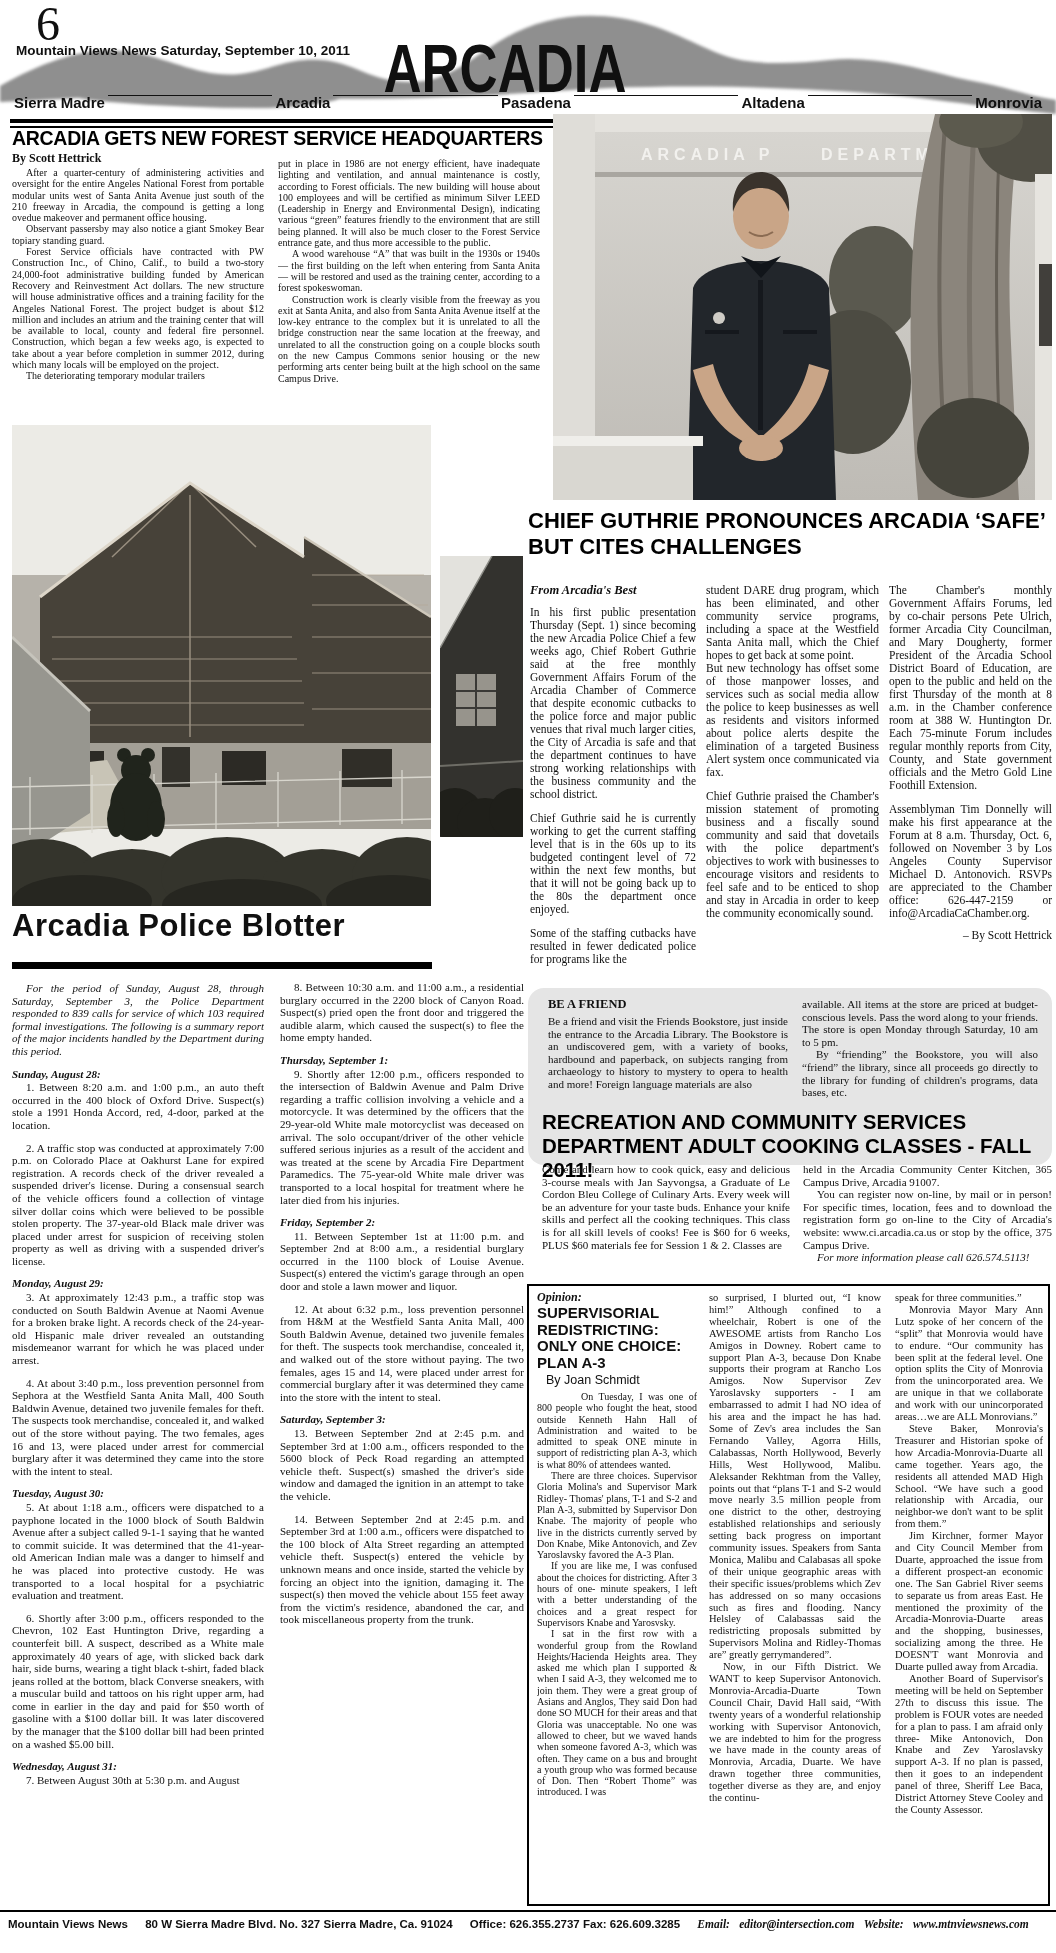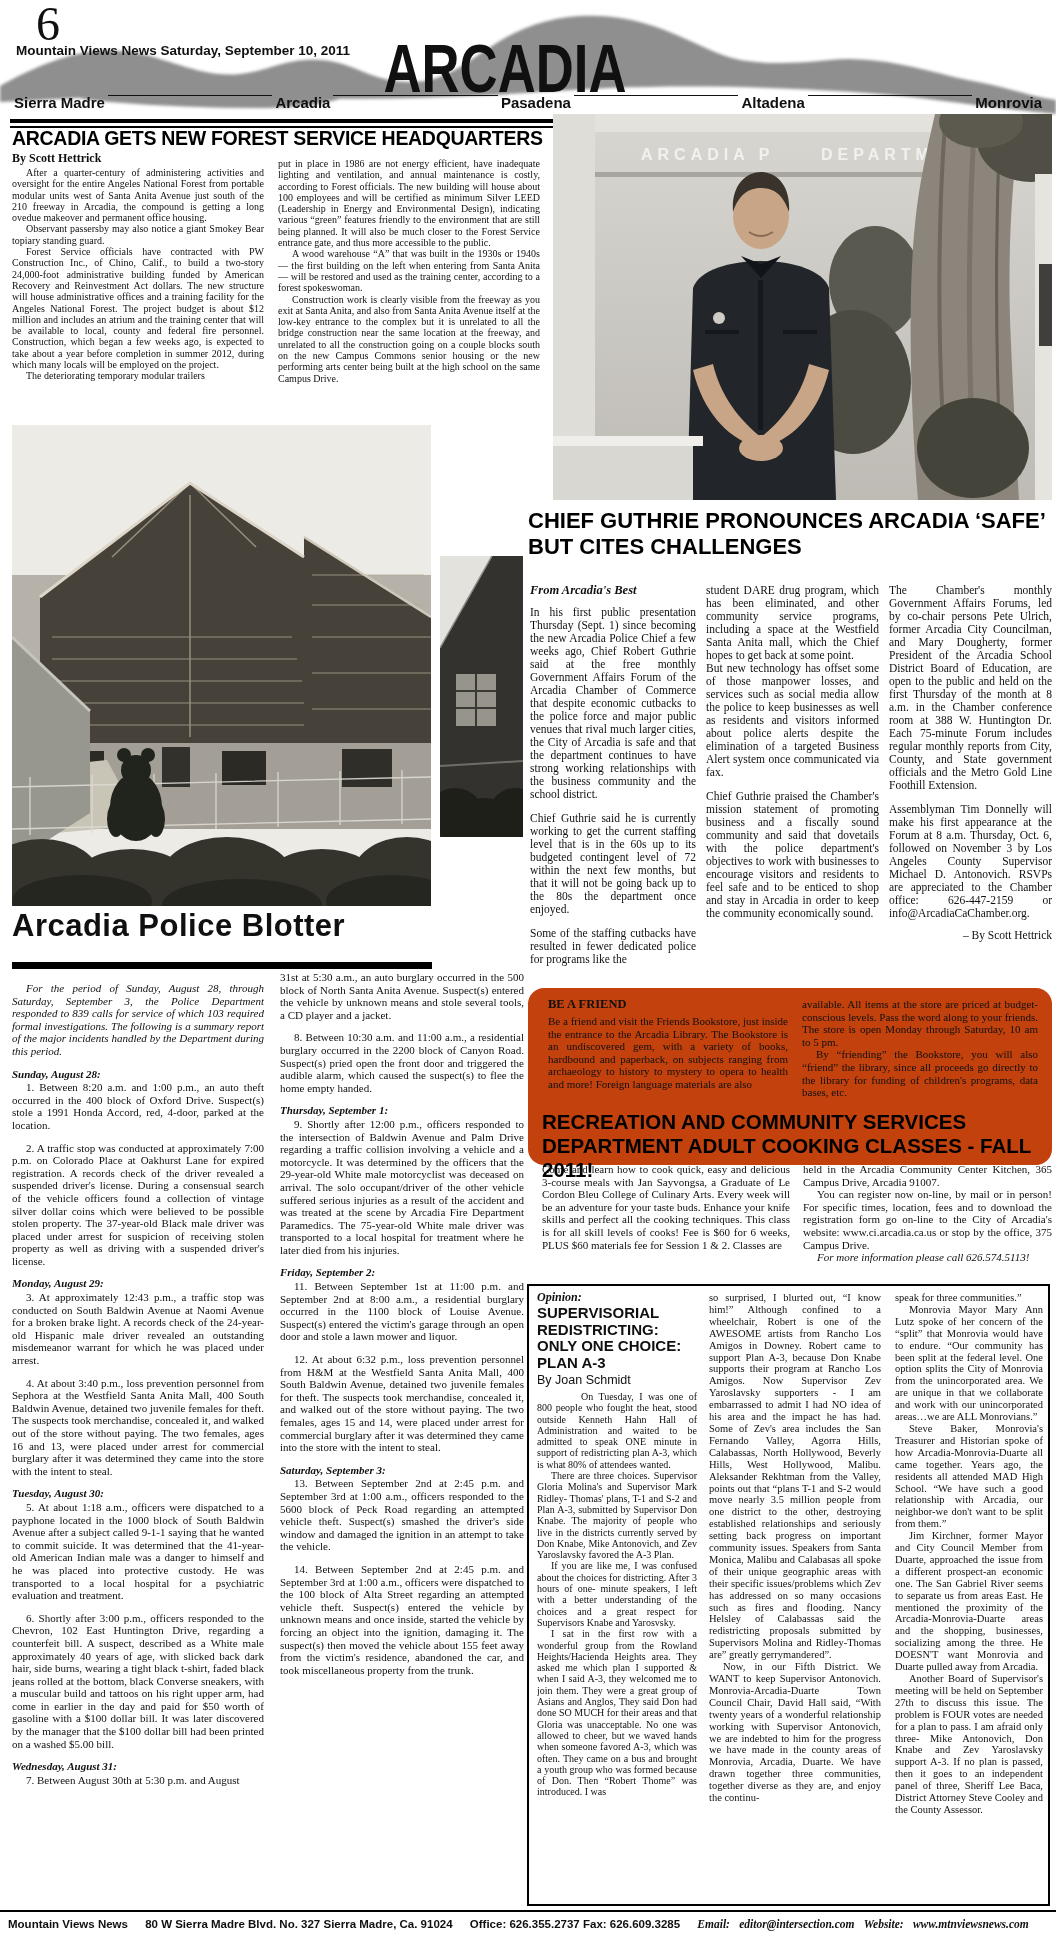--- a/index.html
+++ b/index.html
@@ -51,36 +51,36 @@
   #g-head{position:absolute;left:528px;top:508px;width:526px;font-size:22px;line-height:26px;}
   #g-col1{position:absolute;left:530px;top:584px;width:166px;height:408px;}
   #g-col2{position:absolute;left:706px;top:584px;width:173px;height:408px;}
   #g-col3{position:absolute;left:889px;top:584px;width:163px;height:408px;}
 
   #b-head{position:absolute;left:12px;top:908px;font-size:31px;font-weight:bold;letter-spacing:0.5px;}
   #b-rule{position:absolute;left:12px;top:962px;width:420px;height:7px;background:#000;}
   #b-col1{position:absolute;left:12px;top:982px;width:252px;height:934px;}
   #b-col2{position:absolute;left:280px;top:971px;width:244px;height:950px;}
 
-  #friend{position:absolute;left:528px;top:988px;width:524px;height:177px;background:#c2410c;border-radius:16px;}
+  #friend{position:absolute;left:528px;top:988px;width:524px;height:177px;background:#e5e5e5;border-radius:16px;}
   #fb-title{position:absolute;left:20px;top:9px;font-weight:bold;font-size:12.5px;}
   #fb-col1{position:absolute;left:20px;top:27px;width:240px;height:141px;}
   #fb-col2{position:absolute;left:274px;top:10px;width:236px;height:158px;}
 
   #r-head{position:absolute;left:542px;top:1110px;width:512px;font-size:20.5px;line-height:24px;}
   #r-col1{position:absolute;left:542px;top:1163px;width:248px;height:149px;}
   #r-col2{position:absolute;left:803px;top:1163px;width:249px;height:149px;}
 
   #opinion{position:absolute;left:527px;top:1284px;width:523px;height:622px;border:2px solid #000;box-sizing:border-box;}
   #op-col1{position:absolute;left:8px;top:4px;width:160px;height:610px;overflow:hidden;}
   #op-col2{position:absolute;left:180px;top:6px;width:172px;height:608px;}
   #op-col3{position:absolute;left:366px;top:6px;width:148px;height:608px;}
   .op-kicker{font-size:12px;font-weight:bold;font-style:italic;}
   .op-title{font-size:15px;line-height:16.5px;font-weight:bold;}
-  .op-byline{font-size:12.5px;margin:2px 0 4px 0;}
+  .op-byline{font-size:12.5px;margin:2px 0 4px 9px;}
 
   #footrule{position:absolute;left:0;top:1910px;width:1056px;height:2px;background:#000;}
   #footer{position:absolute;left:8px;top:1918px;width:1042px;font-size:11.5px;font-weight:bold;white-space:nowrap;}
   #footer span{margin-right:14px;}
   #footer .fi{font-family:"Liberation Serif",serif;font-style:italic;margin-right:6px;}
 </style>
 </head>
 <body>
 
 <div class="page">
@@ -258,21 +258,20 @@
       <p class="day">Monday, August 29:</p>
       <p class="item">3. At approximately 12:43 p.m., a traffic stop was conducted on South Baldwin Avenue at Naomi Avenue for a broken brake light.  A records check of the 24-year-old Hispanic male driver revealed an outstanding misdemeanor warrant for which he was placed under arrest.</p>
       <p class="item">4.  At about 3:40 p.m., loss prevention personnel from Sephora at the Westfield Santa Anita Mall, 400 South Baldwin Avenue, detained two juvenile females for theft.  The suspects took merchandise, concealed it, and walked out of the store without paying.  The two females, ages 16 and 13, were placed under arrest for commercial burglary after it was determined they came into the store with the intent to steal.</p>
       <p class="day">Tuesday, August 30:</p>
       <p class="item">5.  At about 1:18 a.m., officers were dispatched to a payphone located in the 1000 block of South Baldwin Avenue after a subject called 9-1-1 saying that he wanted to commit suicide.  It was determined that the 41-year-old American Indian male was a danger to himself and he was placed into protective custody.  He was transported to a local hospital for a psychiatric evaluation and treatment.</p>
       <p class="item">6. Shortly after 3:00 p.m., officers responded to the Chevron, 102 East Huntington Drive, regarding a counterfeit bill.  A suspect, described as a White male approximately 40 years of age, with slicked back dark hair, side burns, wearing a tight black t-shirt, faded black jeans rolled at the bottom, black Converse sneakers, with a muscular build and tattoos on his right upper arm, had come in earlier in the day and paid for $50 worth of gasoline with a $100 dollar bill. It was later discovered by the manager that the $100 dollar bill had been printed on a washed $5.00 bill.</p>
       <p class="day">Wednesday, August 31:</p>
       <p class="item">7. Between August 30th at 5:30 p.m. and August</p>
     </div>
   <div id="b-col2" class="cols fs11">
-      <p class="cont">31st at 5:30 a.m., an auto burglary occurred in the 500 block of North Santa Anita Avenue. Suspect(s) entered the vehicle by unknown means and stole several tools, a CD player and a jacket.</p>
       <p class="item">8.  Between 10:30 a.m. and 11:00 a.m., a residential burglary occurred in the 2200 block of Canyon Road.  Suspect(s) pried open the front door and triggered the audible alarm, which caused the suspect(s) to flee the home empty handed.</p>
       <p class="day">Thursday, September 1:</p>
       <p class="item">9. Shortly after 12:00 p.m., officers responded to the intersection of Baldwin Avenue and Palm Drive regarding a traffic collision involving a vehicle and a motorcycle.  It was determined by the officers that the 29-year-old White male motorcyclist was deceased on arrival.  The solo occupant/driver of the other vehicle suffered serious injuries as a result of the accident and was treated at the scene by Arcadia Fire Department Paramedics.  The 75-year-old White male driver was transported to a local hospital for treatment where he later died from his injuries.</p>
       <p class="day">Friday, September 2:</p>
       <p class="item">11. Between September 1st at 11:00 p.m. and September 2nd at 8:00 a.m., a residential burglary occurred in the 1100 block of Louise Avenue. Suspect(s) entered the victim's garage through an open door and stole a lawn mower and liquor.</p>
       <p class="item">12.  At about 6:32 p.m., loss prevention personnel from H&amp;M at the Westfield Santa Anita Mall, 400 South Baldwin Avenue, detained two juvenile females for theft.  The suspects took merchandise, concealed it, and walked out of the store without paying.  The two females, ages 15 and 14, were placed under arrest for commercial burglary after it was determined they came into the store with the intent to steal.</p>
       <p class="day">Saturday, September 3:</p>
       <p class="item">13. Between September 2nd at 2:45 p.m. and September 3rd at 1:00 a.m., officers responded to the 5600 block of Peck Road regarding an attempted vehicle theft.  Suspect(s) smashed the driver's side window and damaged the ignition in an attempt to take the vehicle.</p>
       <p class="item">14.  Between September 2nd at 2:45 p.m. and September 3rd at 1:00 a.m., officers were dispatched to the 100 block of Alta Street regarding an attempted vehicle theft.  Suspect(s) entered the vehicle by unknown means and once inside, started the vehicle by forcing an object into the ignition, damaging it.  The suspect(s) then moved the vehicle about 155 feet away from the victim's residence, abandoned the car, and took miscellaneous property from the trunk.</p>
     </div>

